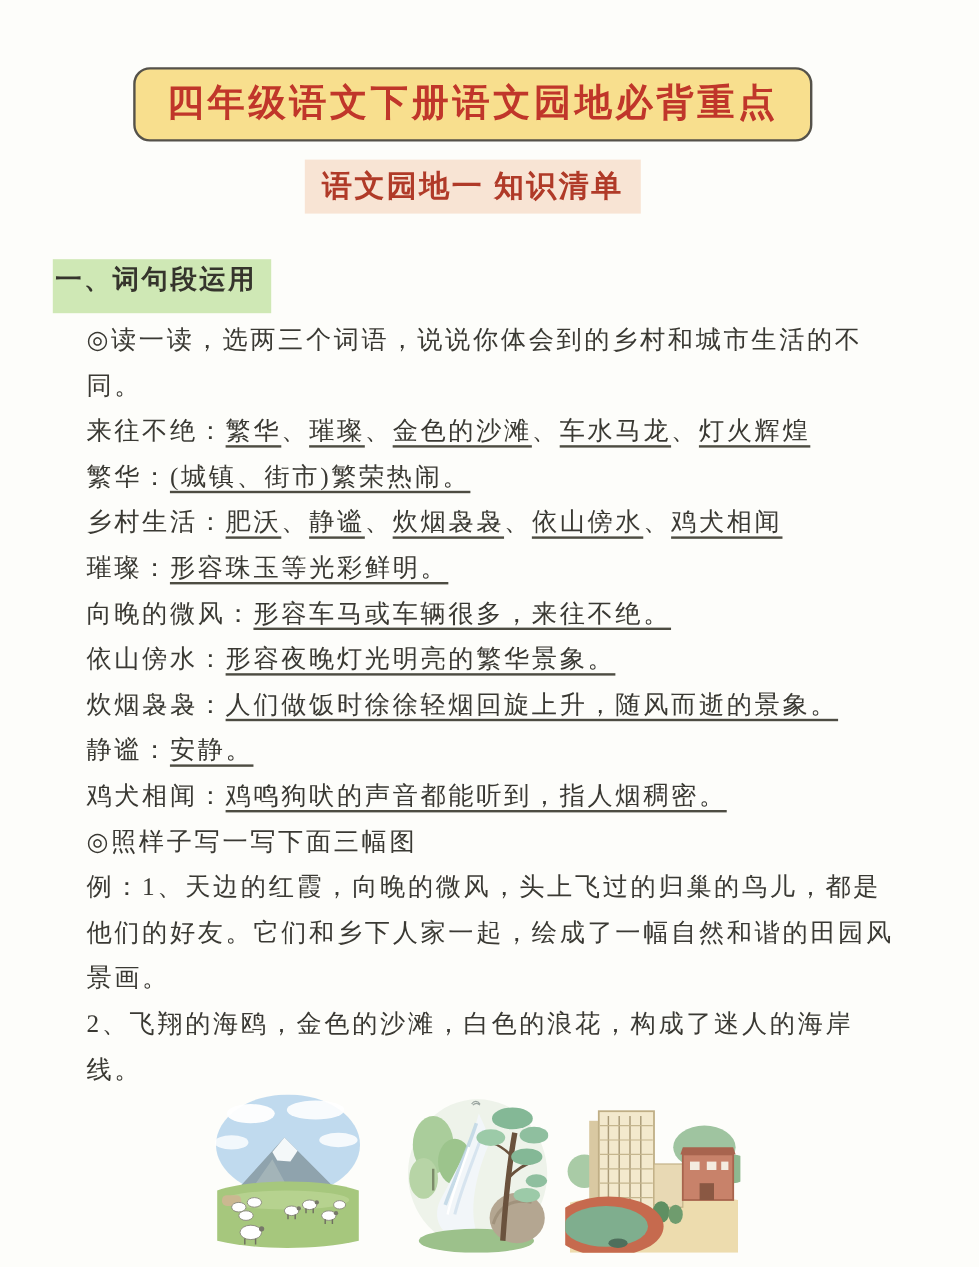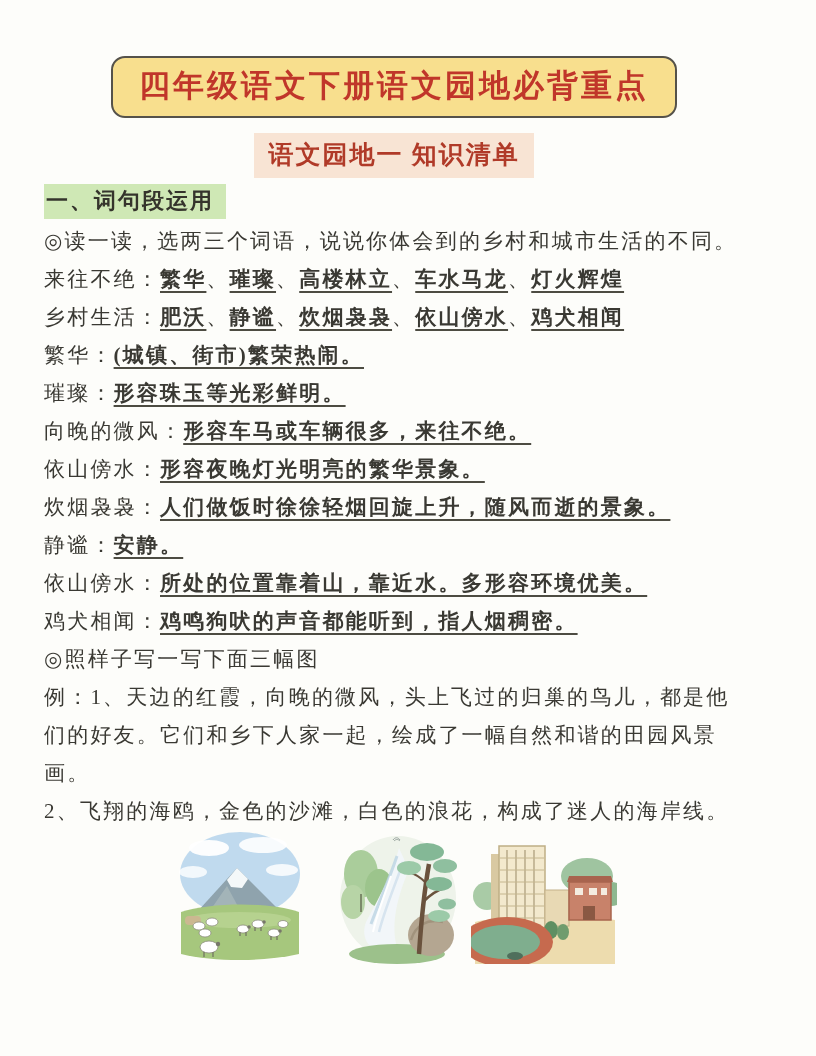--- a/index.html
+++ b/index.html
@@ -29,34 +29,34 @@
     padding:5px 14px 7px 14px;
     font-size:25px;font-weight:bold;letter-spacing:2px;
     color:var(--subtitle-text,#b03a28);
     text-align:right;
   }
   .content{margin:6px 36px 0 44px;}
   .section-header{
     display:inline-block;
     background:var(--section-bg,#cfe8b5);
     font-size:22px;font-weight:bold;letter-spacing:2px;
-    padding:2px 12px 3px 2px;
+    padding:2px 12px 13px 2px;
     color:#35342c;
-  }
-  #body-lines{margin-top:3px;}
+    margin-top:32px;
+  }
+  #body-lines{margin-top:3px;margin-left:28px;}
   .line{
     font-size:21px;line-height:38px;letter-spacing:2.2px;
     color:var(--body-text,#3a3933);
   }
   .line .u{
     text-decoration:underline;
     text-decoration-thickness:1.5px;
     text-decoration-color:rgba(58,56,46,.9);
     text-underline-offset:5px;
-    font-weight:bold;
   }
   .illus-row{
     margin-top:2px;
     display:flex;justify-content:center;align-items:flex-start;
   }
   .illus{flex:none;}
   .illus svg{display:block;filter:blur(.35px);}
   .illus.mid{margin-left:38px;}
   .illus.right{margin-left:14px;}
 </style>
@@ -69,29 +69,28 @@
     <span>四年级语文下册语文园地必背重点</span>
   </div>
 
   <div class="subtitle">语文园地一 知识清单</div>
 
   <div class="content">
     <div class="section-header">一、词句段运用</div>
 
     <div id="body-lines">
         <div class="line"><span>◎读一读，选两三个词语，说说你体会到的乡村和城市生活的不同。</span></div>
-        <div class="line"><span>来往不绝：</span><span class="u">繁华</span><span>、</span><span class="u">璀璨</span><span>、</span><span class="u">高楼林立</span><span>、</span><span class="u">车水马龙</span><span>、</span><span class="u">灯火辉煌</span></div>
+        <div class="line"><span>来往不绝：</span><span class="u">繁华</span><span>、</span><span class="u">璀璨</span><span>、</span><span class="u">金色的沙滩</span><span>、</span><span class="u">车水马龙</span><span>、</span><span class="u">灯火辉煌</span></div>
+        <div class="line"><span>繁华：</span><span class="u">(城镇、街市)繁荣热闹。</span></div>
         <div class="line"><span>乡村生活：</span><span class="u">肥沃</span><span>、</span><span class="u">静谧</span><span>、</span><span class="u">炊烟袅袅</span><span>、</span><span class="u">依山傍水</span><span>、</span><span class="u">鸡犬相闻</span></div>
-        <div class="line"><span>繁华：</span><span class="u">(城镇、街市)繁荣热闹。</span></div>
         <div class="line"><span>璀璨：</span><span class="u">形容珠玉等光彩鲜明。</span></div>
         <div class="line"><span>向晚的微风：</span><span class="u">形容车马或车辆很多，来往不绝。</span></div>
         <div class="line"><span>依山傍水：</span><span class="u">形容夜晚灯光明亮的繁华景象。</span></div>
         <div class="line"><span>炊烟袅袅：</span><span class="u">人们做饭时徐徐轻烟回旋上升，随风而逝的景象。</span></div>
         <div class="line"><span>静谧：</span><span class="u">安静。</span></div>
-        <div class="line"><span>依山傍水：</span><span class="u">所处的位置靠着山，靠近水。多形容环境优美。</span></div>
         <div class="line"><span>鸡犬相闻：</span><span class="u">鸡鸣狗吠的声音都能听到，指人烟稠密。</span></div>
         <div class="line"><span>◎照样子写一写下面三幅图</span></div>
         <div class="line"><span>例：1、天边的红霞，向晚的微风，头上飞过的归巢的鸟儿，都是他们的好友。它们和乡下人家一起，绘成了一幅自然和谐的田园风景画。</span></div>
         <div class="line"><span>2、飞翔的海鸥，金色的沙滩，白色的浪花，构成了迷人的海岸线。</span></div>
       </div>
 
     <div class="illus-row">
 
       <div class="illus">
         <svg width="122" height="132" viewBox="0 0 122 132" xmlns="http://www.w3.org/2000/svg">

